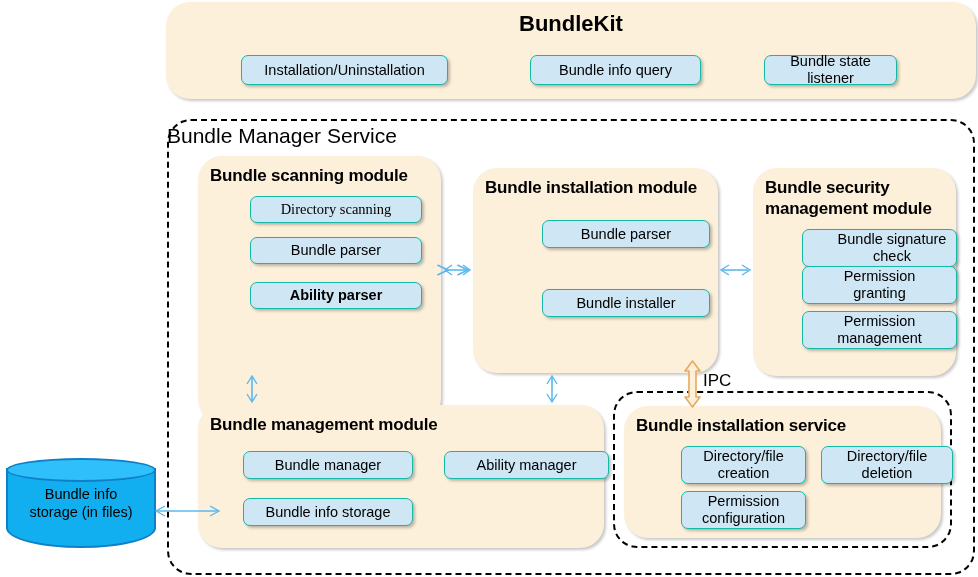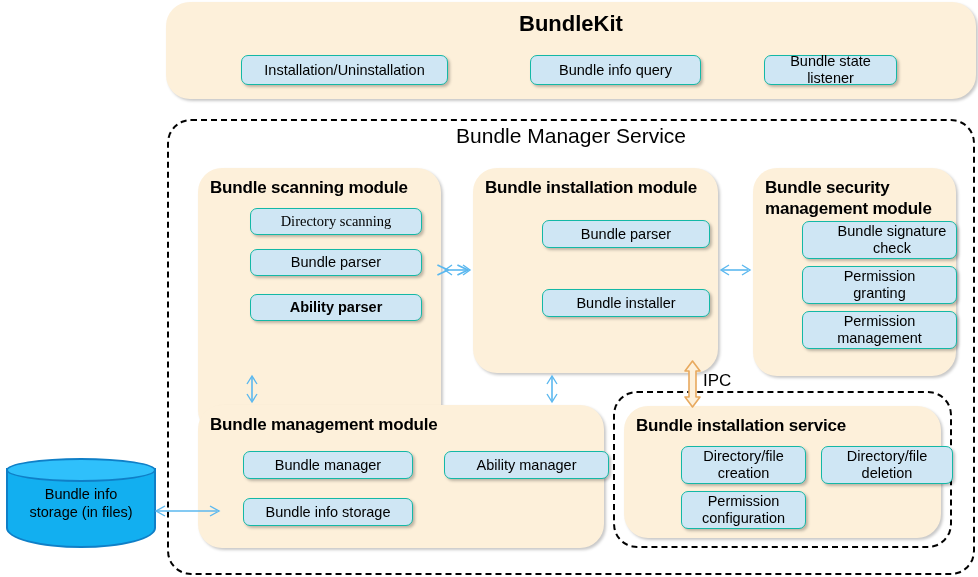--- a/index.html
+++ b/index.html
@@ -68,28 +68,27 @@
   .dashed-box {
     border: 2px dashed #000;
     background: transparent;
   }
   #bms-box { left: 167px; top: 119px; width: 808px; height: 456px; }
   #bis-box { left: 613px; top: 391px; width: 339px; height: 157px; }
 
   #bms-title {
     position: absolute;
     left: 167px; top: 124px; width: 808px;
-    text-align: center;
     font-size: 21px;
     font-weight: normal;
     color: #000;
   }
 
   
-  #scan-mod    { left: 198px; top: 168px; width: 243px; height: 266px; }
+  #scan-mod    { left: 198px; top: 156px; width: 243px; height: 266px; }
   #install-mod { left: 473px; top: 168px; width: 245px; height: 205px; }
   #sec-mod     { left: 753px; top: 168px; width: 203px; height: 208px; }
   #mgmt-mod    { left: 198px; top: 405px; width: 406px; height: 143px; }
   #bis-mod     { left: 624px; top: 406px; width: 317px; height: 132px; }
 
   
   #db-cyl {
     left: 6px; top: 457px; width: 150px; height: 97px;
   }
   #db-cyl .cyl-body {
@@ -155,21 +154,21 @@
 
 <div class="abs panel" id="install-mod">
   <div class="panel-title">Bundle installation module</div>
   <div class="abs chip" style="left:45px; top:52px; width:168px; height:28px;">Bundle parser</div>
   <div class="abs chip" style="left:45px; top:121px; width:168px; height:28px;">Bundle installer</div>
 </div>
 
 <div class="abs panel" id="sec-mod">
   <div class="panel-title">Bundle security
 management module</div>
-  <div class="abs chip" style="left:25px; top:53px; width:155px; height:38px;padding-left:31px;">Bundle signature
+  <div class="abs chip" style="left:25px; top:61px; width:155px; height:38px;padding-left:31px;">Bundle signature
 check</div>
   <div class="abs chip" style="left:25px; top:98px; width:155px; height:38px;">Permission
 granting</div>
   <div class="abs chip" style="left:25px; top:143px; width:155px; height:38px;">Permission
 management</div>
 </div>
 
 <div class="abs panel" id="mgmt-mod">
   <div class="panel-title">Bundle management module</div>
   <div class="abs chip" style="left:21px; top:46px; width:170px; height:28px;">Bundle manager</div>

